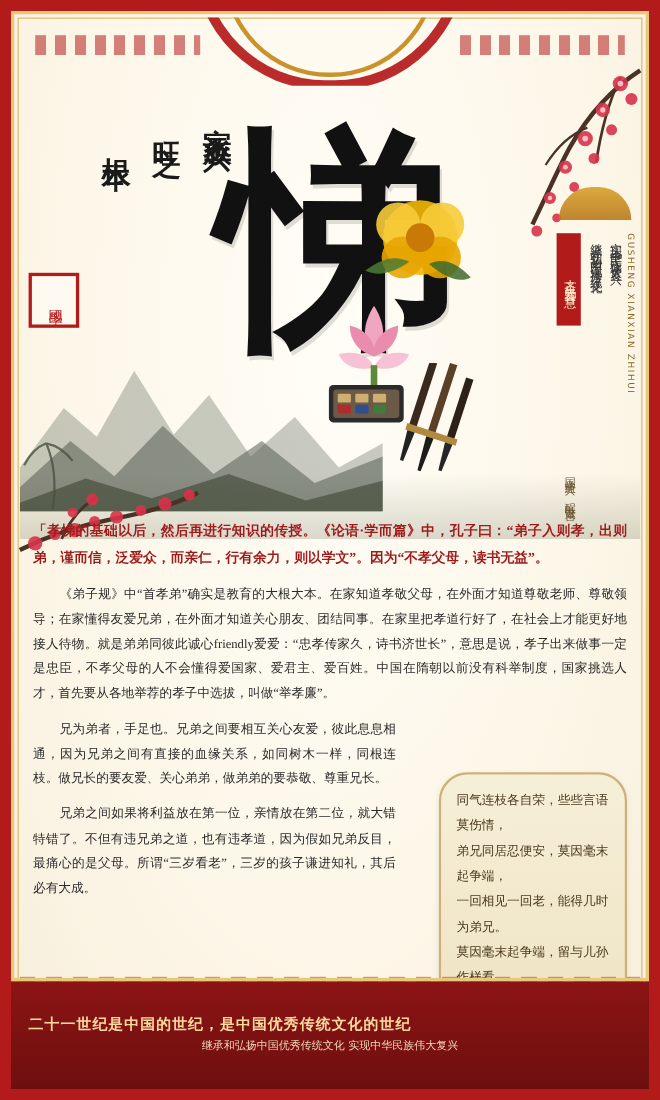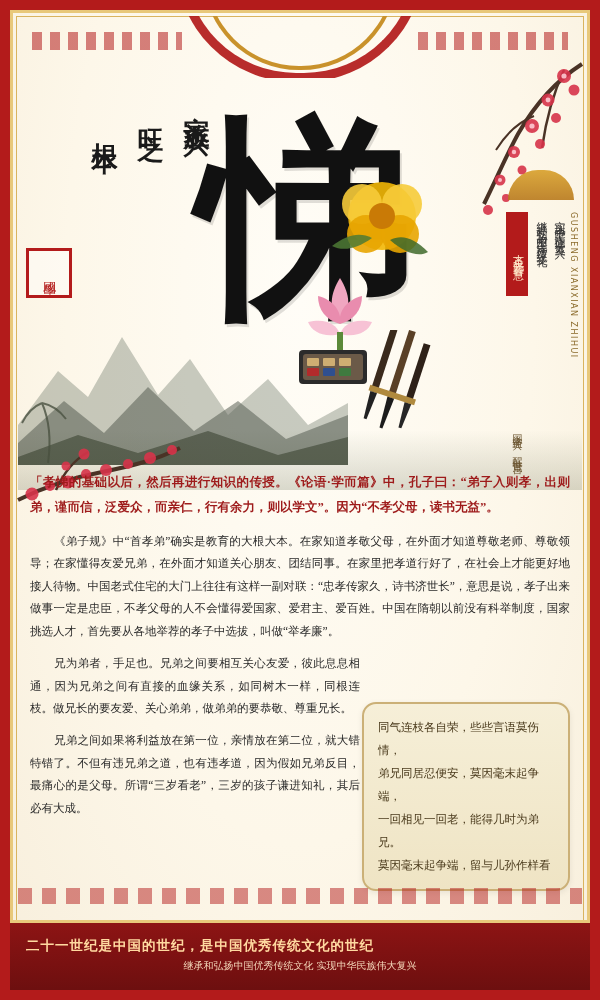--- a/index.html
+++ b/index.html
@@ -156,42 +156,42 @@
   .para{
     font-family:Liberation Serif, serif;
     color:#2a2a2a;font-size:11.5px;line-height:1.95;
     text-align:justify;margin:0 0 10px 0;
   }
   .para.red{color:#9e1b1b;font-weight:bold;font-size:12.5px;line-height:2.0;}
   .para.indent{text-indent:24px;}
 
   
   .poem-card{
-    position:absolute;right:0;top:232px;width:208px;
+    position:absolute;right:0;top:232px;width:171px;
     background:linear-gradient(#f6efd8,#efe4c4);
-    border:2px solid #cbb077;border-radius:14px;
+    border:2px solid #cbb077;border-radius:26px;
     padding:12px 14px;box-sizing:border-box;
     box-shadow:0 2px 6px rgba(0,0,0,.08);
   }
   .poem-line{
     font-family:"DejaVu Serif","Liberation Serif",serif;
     font-size:11.5px;color:#4a3a1c;line-height:2.0;margin:0;
   }
   .left-col{width:330px;}
 
   
   .bottom-orn{
     position:absolute;left:18px;right:18px;bottom:96px;height:16px;
     background:
       repeating-linear-gradient(90deg,#b31b1b 0 14px,transparent 14px 24px);
     opacity:.5;
   }
   
   .footer{
-    position:absolute;left:10px;right:10px;bottom:10px;height:70px;
+    position:absolute;left:10px;right:10px;bottom:10px;height:101px;
     background:linear-gradient(#8d1414,#6d0f0f);
     border-top:3px solid #e8c87a;
     display:flex;align-items:center;
     box-sizing:border-box;padding:0 16px;
   }
   .footer-left{flex:1;color:#ffe9cf;}
   .f1{font-size:13.5px;font-weight:bold;letter-spacing:1px;color:#ffd9a0;
       font-family:"DejaVu Serif","Liberation Serif",serif;margin-bottom:4px;}
   .f2{font-size:10px;color:#f4d7ba;margin-bottom:3px;
       font-family:"DejaVu Sans","Liberation Sans",sans-serif;text-align:center;}
@@ -341,21 +341,21 @@
     <div class="cloud"></div>
     <div class="redbox">古圣先贤智慧</div>
     <div class="vtext a">继承和弘扬中国优秀传统文化</div>
     <div class="vtext b">实现中华民族伟大复兴</div>
     <div class="pinyin">GUSHENG XIANXIAN ZHIHUI</div>
     <div class="tagline">国学经典 · 醒世箴言</div>
   </div>
 
   <div class="body-wrap">
     <p class="para red">「孝悌的基础以后，然后再进行知识的传授。《论语·学而篇》中，孔子曰：“弟子入则孝，出则弟，谨而信，泛爱众，而亲仁，行有余力，则以学文”。因为“不孝父母，读书无益”。</p>
-    <p class="para indent">《弟子规》中“首孝弟”确实是教育的大根大本。在家知道孝敬父母，在外面才知道尊敬老师、尊敬领导；在家懂得友爱兄弟，在外面才知道关心朋友、团结同事。在家里把孝道行好了，在社会上才能更好地接人待物。中国老式住宅的大门上往往有这样一副对联：“忠孝传家久，诗书济世长”，意思是说，孝子出来做事一定是忠臣，不孝父母的人不会懂得爱国家、爱君主、爱百姓。中国在隋朝以前没有科举制度，国家挑选人才，首先要从各地举荐的孝子中选拔，叫做“举孝廉”。</p>
+    <p class="para indent">《弟子规》中“首孝弟”确实是教育的大根大本。在家知道孝敬父母，在外面才知道尊敬老师、尊敬领导；在家懂得友爱兄弟，在外面才知道关心朋友、团结同事。在家里把孝道行好了，在社会上才能更好地接人待物。就是弟弟同彼此诚心friendly爱爱：“忠孝传家久，诗书济世长”，意思是说，孝子出来做事一定是忠臣，不孝父母的人不会懂得爱国家、爱君主、爱百姓。中国在隋朝以前没有科举制度，国家挑选人才，首先要从各地举荐的孝子中选拔，叫做“举孝廉”。</p>
 
     <div class="poem-card">
       <p class="poem-line">同气连枝各自荣，些些言语莫伤情，</p>
       <p class="poem-line">弟兄同居忍便安，莫因毫末起争端，</p>
       <p class="poem-line">一回相见一回老，能得几时为弟兄。</p>
       <p class="poem-line">莫因毫末起争端，留与儿孙作样看</p>
     </div>
 
     <div class="left-col">
       <p class="para indent">兄为弟者，手足也。兄弟之间要相互关心友爱，彼此息息相通，因为兄弟之间有直接的血缘关系，如同树木一样，同根连枝。做兄长的要友爱、关心弟弟，做弟弟的要恭敬、尊重兄长。</p>

